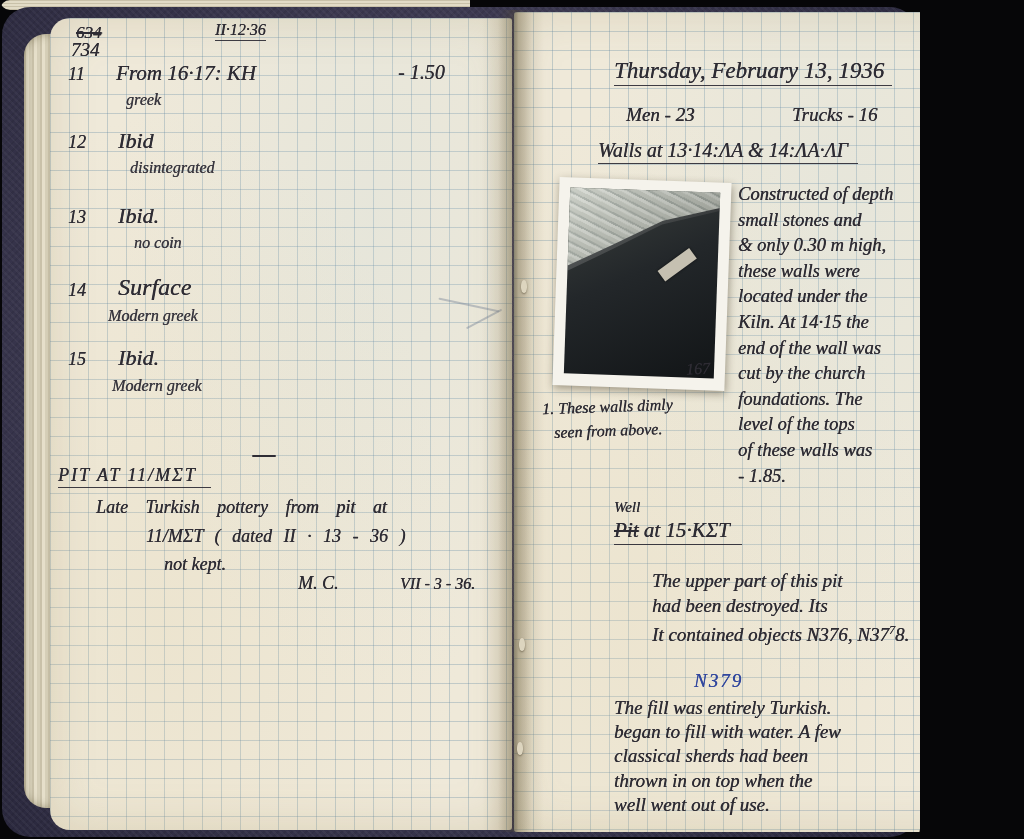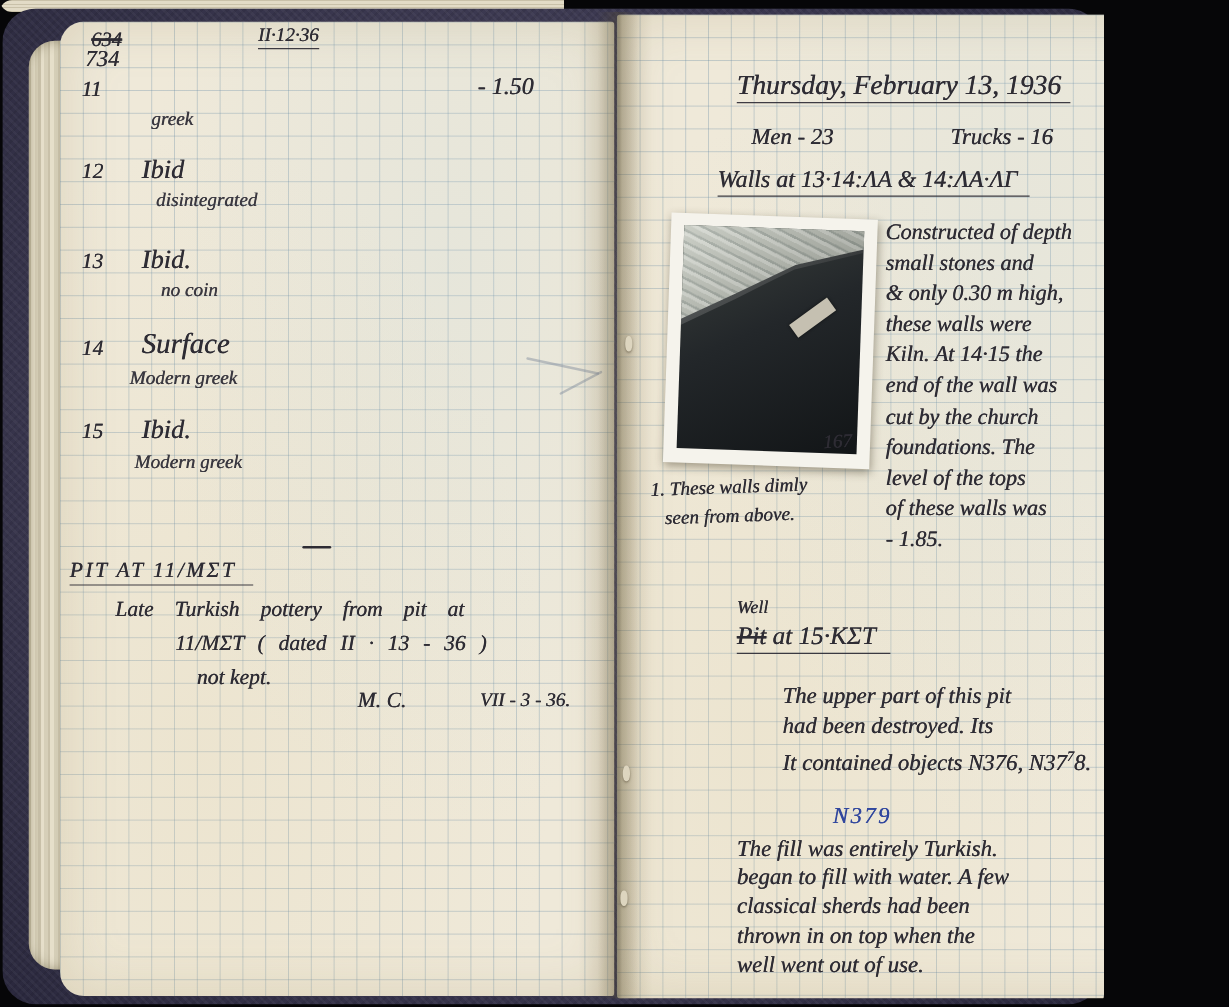--- a/index.html
+++ b/index.html
@@ -73,20 +73,21 @@
   <div class="stack stack-left"></div>
   <div class="stack stack-right"></div>
   <div class="stack-bottom"></div>
 
   <div class="page page-left">
     <div class="hw strike" style="left:26px;top:5px;font-size:17px;">634</div>
     <div class="hw" style="left:21px;top:21px;font-size:19px;text-align:center;">734</div>
     <div class="hw u" style="left:165px;top:3px;font-size:16px;">II·12·36</div>
 
     <div class="hw num" style="left:18px;top:46px;">11</div>
+    <div class="hw" style="left:66px;top:43px;font-size:21px;">From 16·17: KH</div>
     <div class="hw" style="left:348px;top:43px;font-size:20px;">- 1.50</div>
     <div class="hw sub" style="left:76px;top:73px;">greek</div>
 
     <div class="hw num" style="left:18px;top:114px;">12</div>
     <div class="hw" style="left:68px;top:110px;font-size:22px;">Ibid</div>
     <div class="hw sub" style="left:80px;top:141px;">disintegrated</div>
 
     <div class="hw num" style="left:18px;top:189px;">13</div>
     <div class="hw" style="left:68px;top:185px;font-size:22px;">Ibid.</div>
     <div class="hw sub" style="left:84px;top:216px;">no coin</div>
@@ -129,20 +130,21 @@
     </div>
     <div class="hw" style="left:172px;top:348px;font-size:16px;transform:rotate(-3deg);">167</div>
     <div class="hw" style="left:28px;top:386px;font-size:16px;transform:rotate(-2deg);">1. These walls dimly</div>
     <div class="hw" style="left:40px;top:410px;font-size:16px;transform:rotate(-2deg);">seen from above.</div>
 
     <div class="hw para" style="left:224px;top:170px;font-size:18.5px;line-height:25.6px;">
       <div>Constructed of depth</div>
       <div>small stones and</div>
       <div>&amp; only 0.30 m high,</div>
       <div>these walls were</div>
+      <div>located under the</div>
       <div>Kiln. At 14·15 the</div>
       <div>end of the wall was</div>
       <div>cut by the church</div>
       <div>foundations. The</div>
       <div>level of the tops</div>
       <div>of these walls was</div>
       <div>- 1.85.</div>
     </div>
 
     <div class="hw" style="left:100px;top:487px;font-size:15px;">Well</div>

